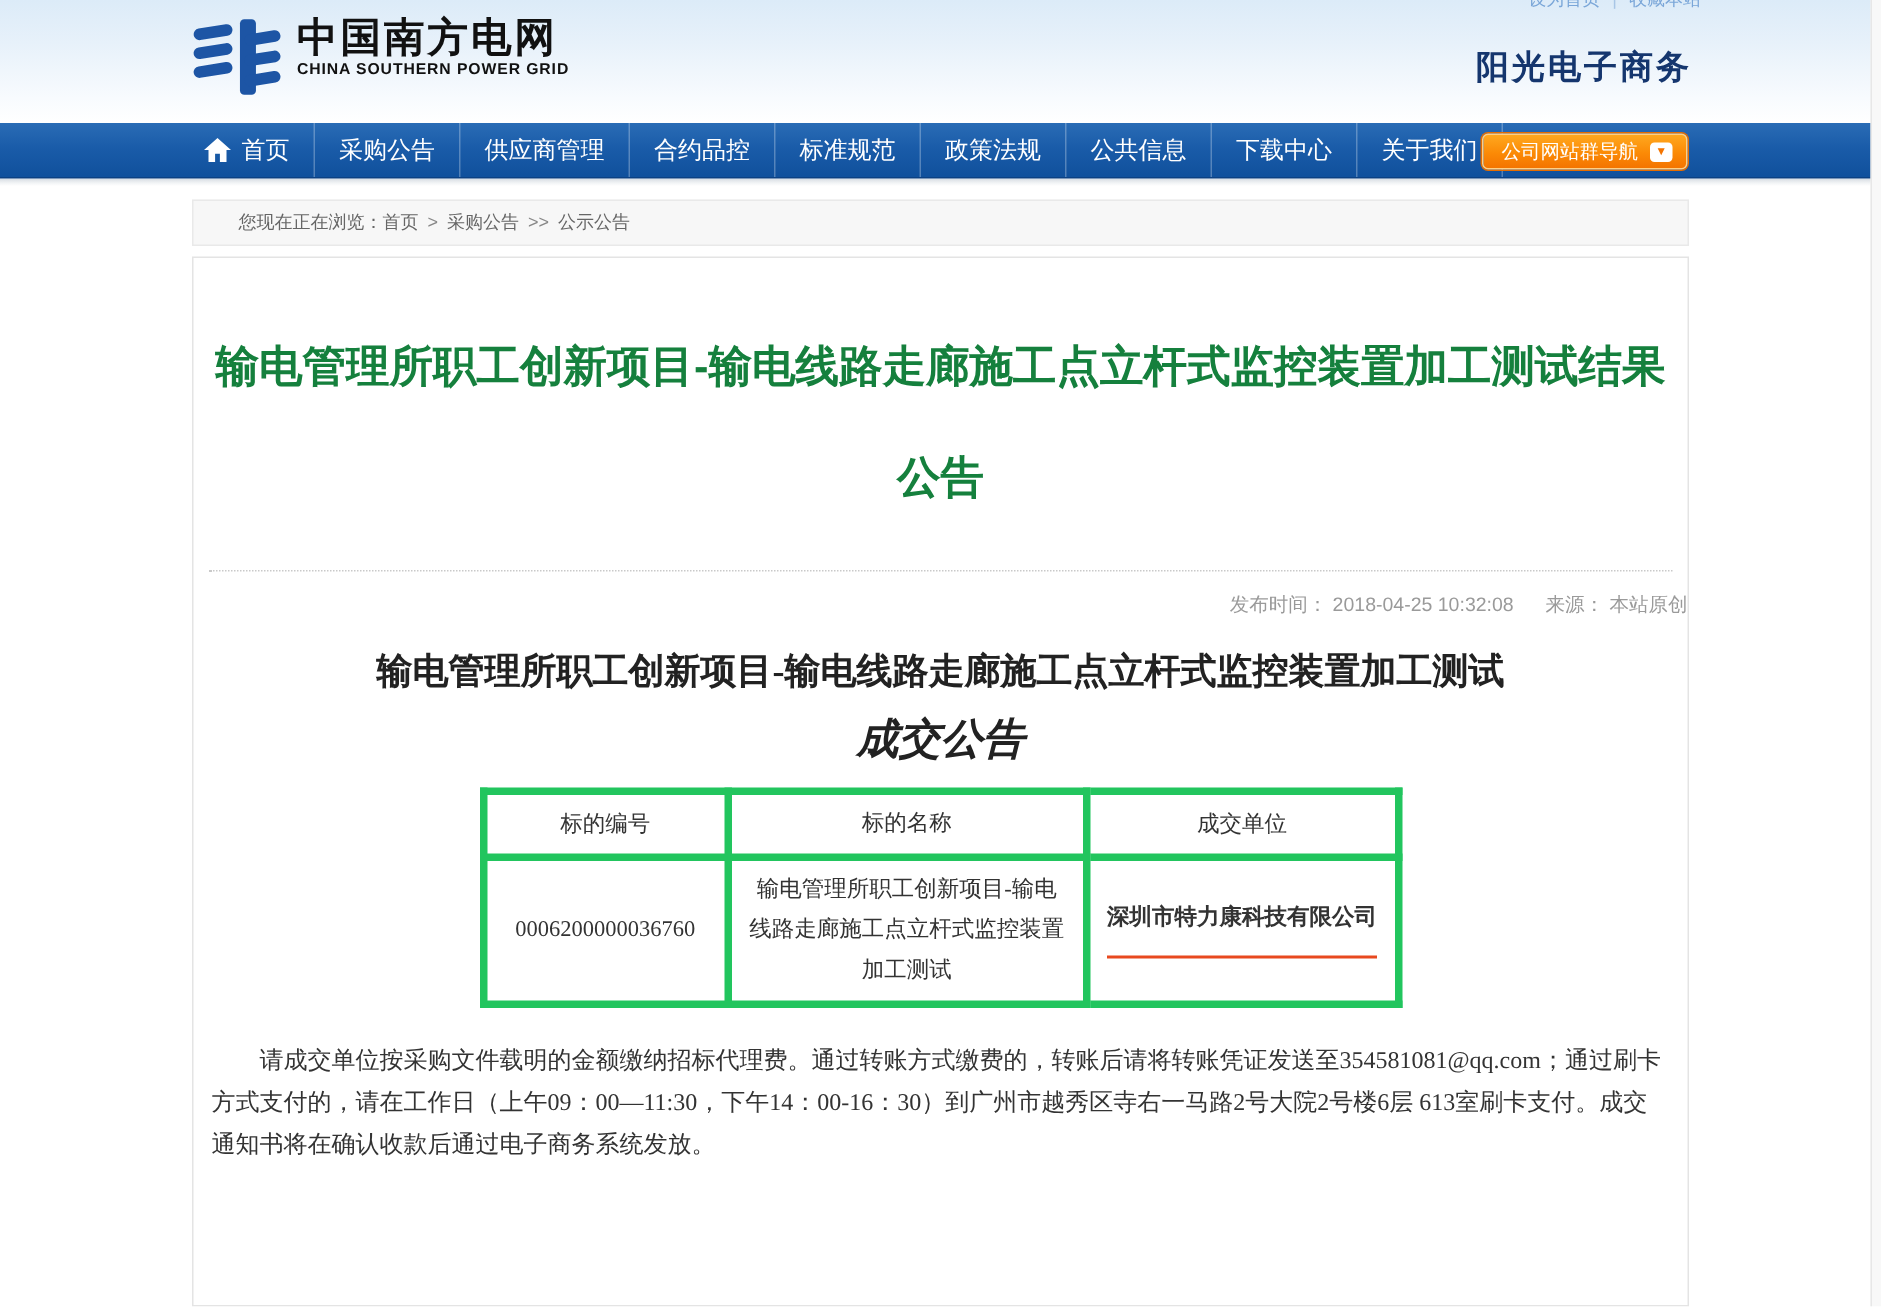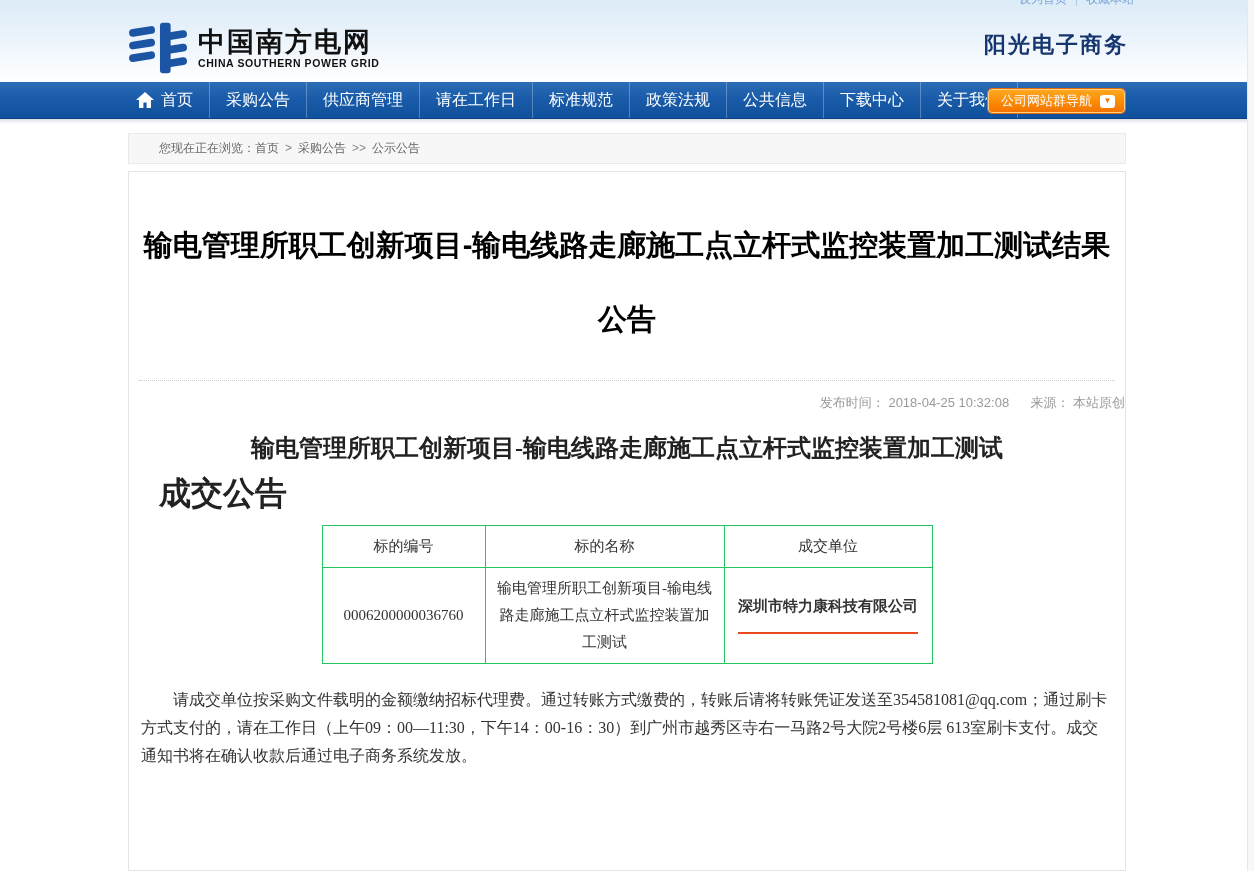--- a/index.html
+++ b/index.html
@@ -8,21 +8,21 @@
   .page { position: relative; width: 1254px; height: 871px; }
 
   
   .site-header { position: relative; width: 100%; height: 82px;
     background: linear-gradient(180deg, #dcebf8 0%, #e7f1fa 35%, #f8fbfe 80%, #ffffff 100%); }
   .top-links { position: absolute; top: -9px; right: 120px; font-size: 12px;
     color: #7aa6d8; white-space: nowrap; }
   .top-links a { color: #7aa6d8; text-decoration: none; }
   .top-links .tsep { margin: 0 8px; color: #a8c6e6; }
 
-  .logo { position: absolute; left: 128px; top: 20px; display: flex; align-items: center; }
+  .logo { position: absolute; left: 128px; top: 10px; display: flex; align-items: flex-start; }
   .logo-mark { width: 62px; height: 56px; margin-right: 8px; }
   .logo-cn { font-size: 27px; font-weight: bold; color: #111; letter-spacing: 2px; line-height: 30px; }
   .logo-en { font-size: 10.5px; font-weight: bold; color: #111; letter-spacing: 0.6px; }
 
   .site-name { position: absolute; right: 126px; top: 30px; font-size: 22px;
     font-weight: bold; color: #15366e; letter-spacing: 2px; }
 
   
   .nav-wrap { position: relative; width: 100%; height: 37px;
     background: linear-gradient(180deg, #2a6cb5 0%, #1a5ca9 45%, #10509c 100%);
@@ -48,35 +48,35 @@
   .breadcrumb { margin: 9px 0 0 128px; width: 998px; height: 31px; line-height: 29px;
     background: #f7f7f7; border: 1px solid #e9e9e9; padding-left: 30px;
     font-size: 12px; color: #666; }
   .breadcrumb a { color: #666; text-decoration: none; cursor: pointer; }
   .breadcrumb .bsep { margin: 0 6px; color: #888; }
 
   
   .content-box { margin: 7px 0 0 128px; width: 998px; min-height: 700px;
     background: #fff; border: 1px solid #e4e4e4; }
   .doc-title { margin: 36px 14px 0; text-align: center; font-size: 29px; font-weight: bold;
-    color: #000000; line-height: 74px; font-family: "Liberation Sans", sans-serif; }
+    color: #15803d; line-height: 74px; font-family: "Liberation Sans", sans-serif; }
   .dotted-divider { margin: 24px 10px 0; border-top: 1px dotted #c9c9c9; height: 0; }
   .pub-row { margin-top: 13px; text-align: right; font-size: 13px; color: #9a9a9a; }
   .pub-row .gap { display: inline-block; width: 14px; }
   .art-title { margin: 14px 30px 0; text-align: center; font-size: 24px; font-weight: bold;
     color: #222; line-height: 45px; font-family: "Liberation Serif", serif; }
-  .art-sub { margin: 0 30px; text-align: left; font-size: 32px; font-weight: bold;
-    color: #222; line-height: 45px; font-family: "Liberation Serif", serif; }
+  .art-sub { margin: 0 30px; text-align: center; font-size: 28px; font-weight: bold;
+    color: #222; line-height: 45px; font-family: "Liberation Serif", serif; font-style: italic; }
 
   .article-serif { font-family: "Liberation Serif", serif; color: #333; }
   .intro { margin: 15px 12px 0; font-size: 16px; text-indent: 2em; line-height: 26px; }
 
   table.award-table { margin: 9px auto 0; border-collapse: collapse;
     font-family: "Liberation Serif", serif; font-size: 15px; color: #333; }
-  .award-table th, .award-table td { border: 1px solid #22c55e; text-align: center;
+  .award-table th, .award-table td { border: 5px solid #22c55e; text-align: center;
     font-weight: normal; vertical-align: middle; }
   .award-table th { height: 42px; }
   .award-table td { height: 96px; }
   .col-code { width: 163px; }
   .col-name { width: 239px; padding: 6px 10px; line-height: 27px; }
   .col-winner { width: 208px; }
   .winner-underline { display: inline-block; border-bottom: 2px solid #e8491f; padding-bottom: 16px; font-weight: bold; }
 
   .article-body { margin: 22px 12px 0; font-size: 16px; line-height: 28px; }
   .article-body p { margin: 0; text-indent: 2em; }
@@ -124,21 +124,21 @@
         </svg>
         <span>首页</span>
       </a>
       <a class="nav-item">
           <span>采购公告</span>
         </a>
       <a class="nav-item">
           <span>供应商管理</span>
         </a>
       <a class="nav-item">
-          <span>请在工作日</span>
+          <span>合约品控</span>
         </a>
       <a class="nav-item">
           <span>标准规范</span>
         </a>
       <a class="nav-item">
           <span>政策法规</span>
         </a>
       <a class="nav-item">
           <span>公共信息</span>
         </a>

